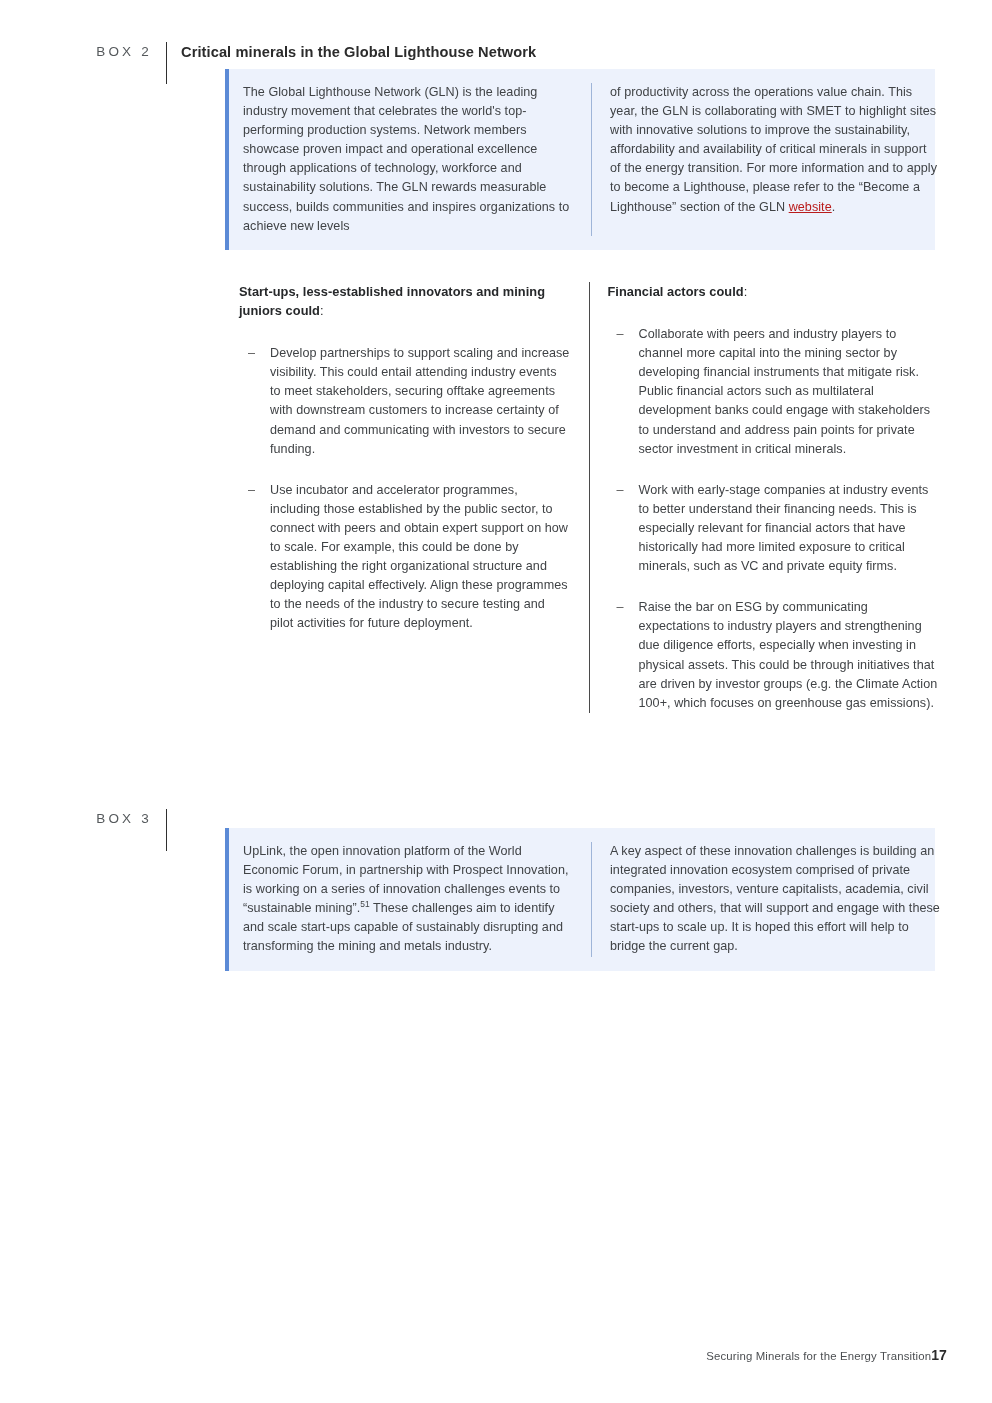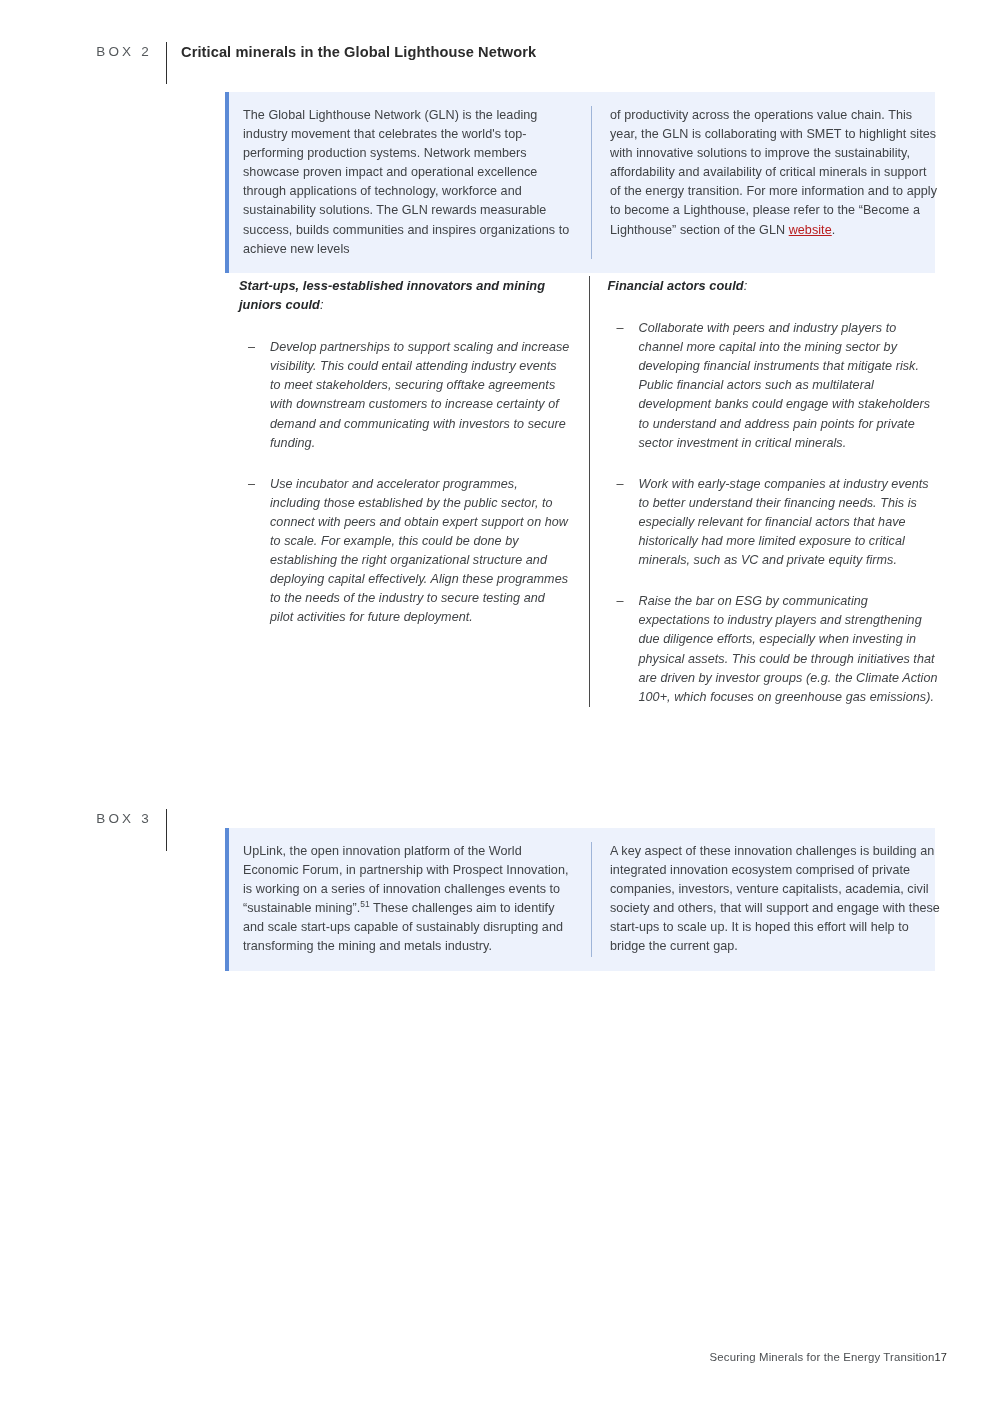--- a/index.html
+++ b/index.html
@@ -145,51 +145,51 @@
     position: absolute;
     right: 45px;
     bottom: 40px;
     display: flex;
     align-items: baseline;
     font-size: 11.4px;
     color: #4b4e51;
     letter-spacing: 0.15px;
   }
   .footer .page-no {
-    font-weight: 400;
-    font-size: 11px;
+    font-weight: 700;
+    font-size: 14px;
     color: #2b2b2b;
     text-align: center;
   }
 </style>
 </head>
 <body>
 
 <div class="page">
 
   <div class="box-header" style="left:70px; top:42px;">
     <div class="box-label">BOX 2</div>
     <div class="box-header-rule"></div>
     <div class="box-title">Critical minerals in the Global Lighthouse Network</div>
   </div>
 
-  <div class="callout" style="left:225px; top:92px; width:710px;">
+  <div class="callout" style="left:225px; top:69px; width:710px;">
     <div class="callout-accent"></div>
     <div class="callout-body">
       <div class="callout-col left">
         <p>The Global Lighthouse Network (GLN) is the leading industry movement that celebrates the world's top-performing production systems. Network members showcase proven impact and operational excellence through applications of technology, workforce and sustainability solutions. The GLN rewards measurable success, builds communities and inspires organizations to achieve new levels</p>
       </div>
       <div class="callout-divider"></div>
       <div class="callout-col right">
         <p><span>of productivity across the operations value chain. This year, the GLN is collaborating with SMET to highlight sites with innovative solutions to improve the sustainability, affordability and availability of critical minerals in support of the energy transition. For more information and to apply to become a Lighthouse, please refer to the “Become a Lighthouse” section of the GLN </span><a class="inline-link" href="#">website</a><span>.</span></p>
       </div>
     </div>
   </div>
 
-  <div class="cols" style="left:239px; top:276px; width:700px;font-style:italic;">
+  <div class="cols" style="left:239px; top:282px; width:700px;">
 
     <div class="col left">
       <div class="col-heading"><span>Start-ups, less-established innovators and mining juniors could</span><span class="thin">:</span></div>
 
       <ul class="dashlist">
         <li>
           <span class="dash">–</span>
           <span>Develop partnerships to support scaling and increase visibility. This could entail attending industry events to meet stakeholders, securing offtake agreements with downstream customers to increase certainty of demand and communicating with investors to secure funding.</span>
         </li>
         <li>

